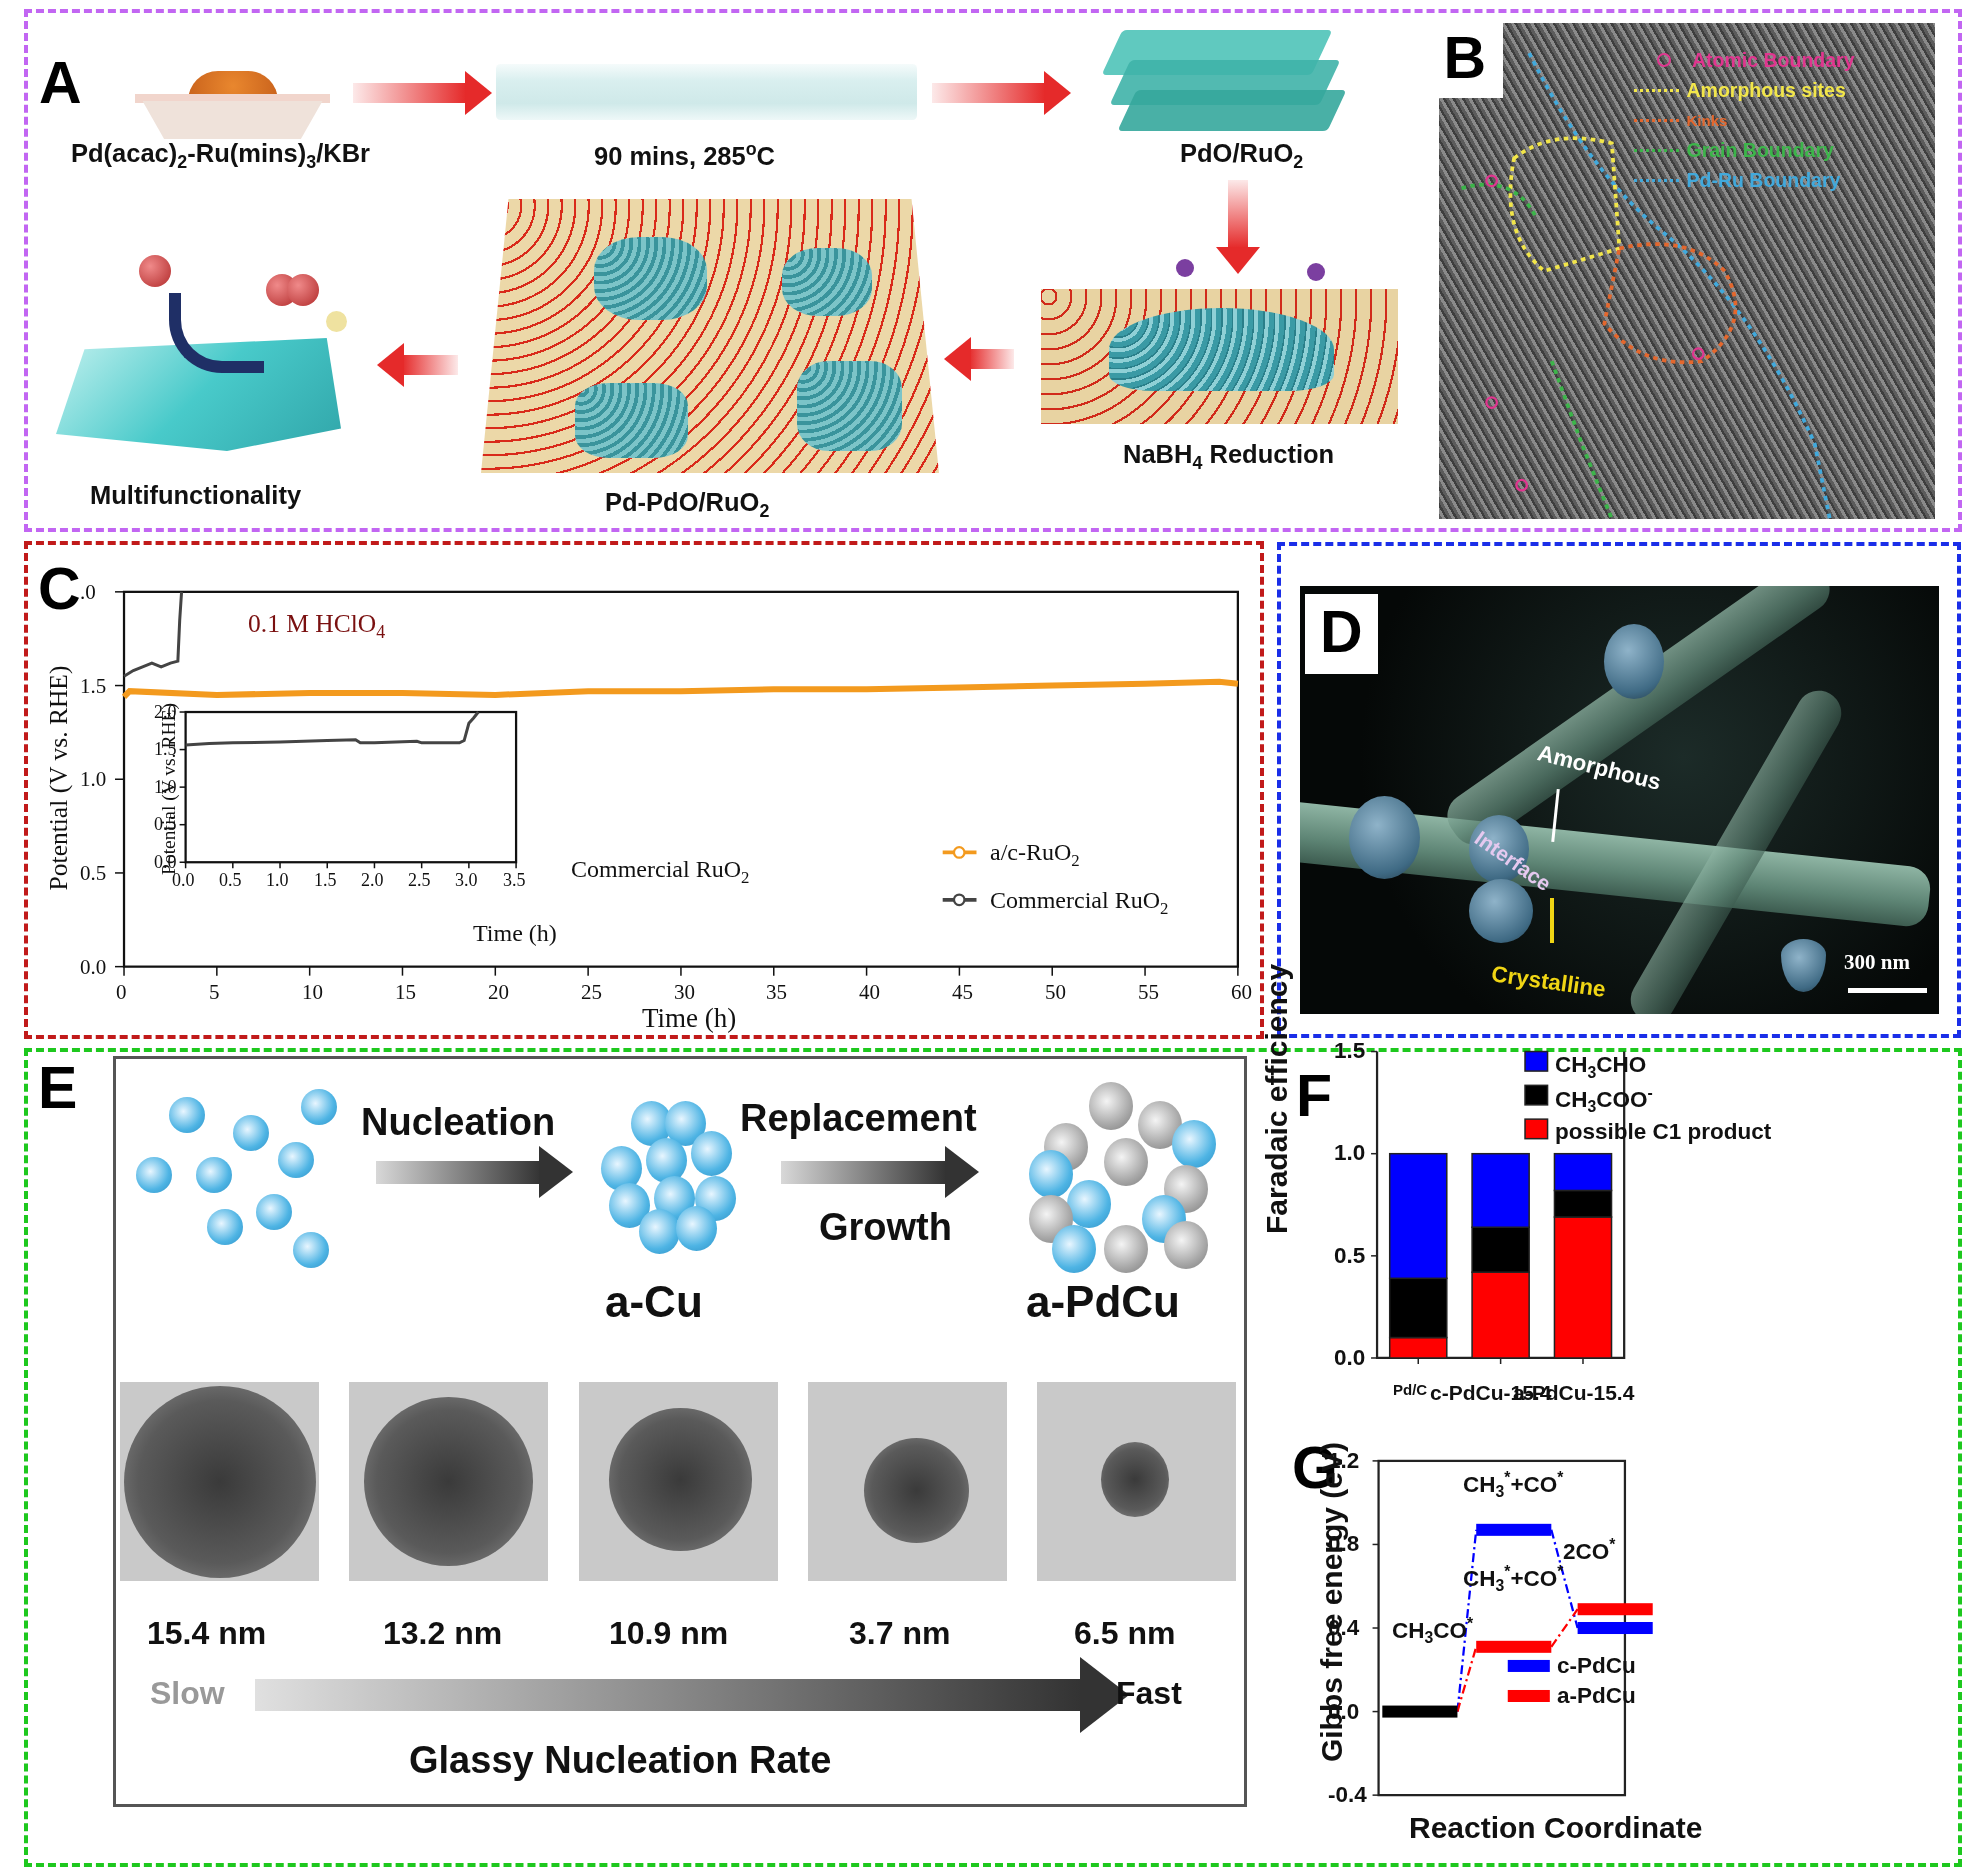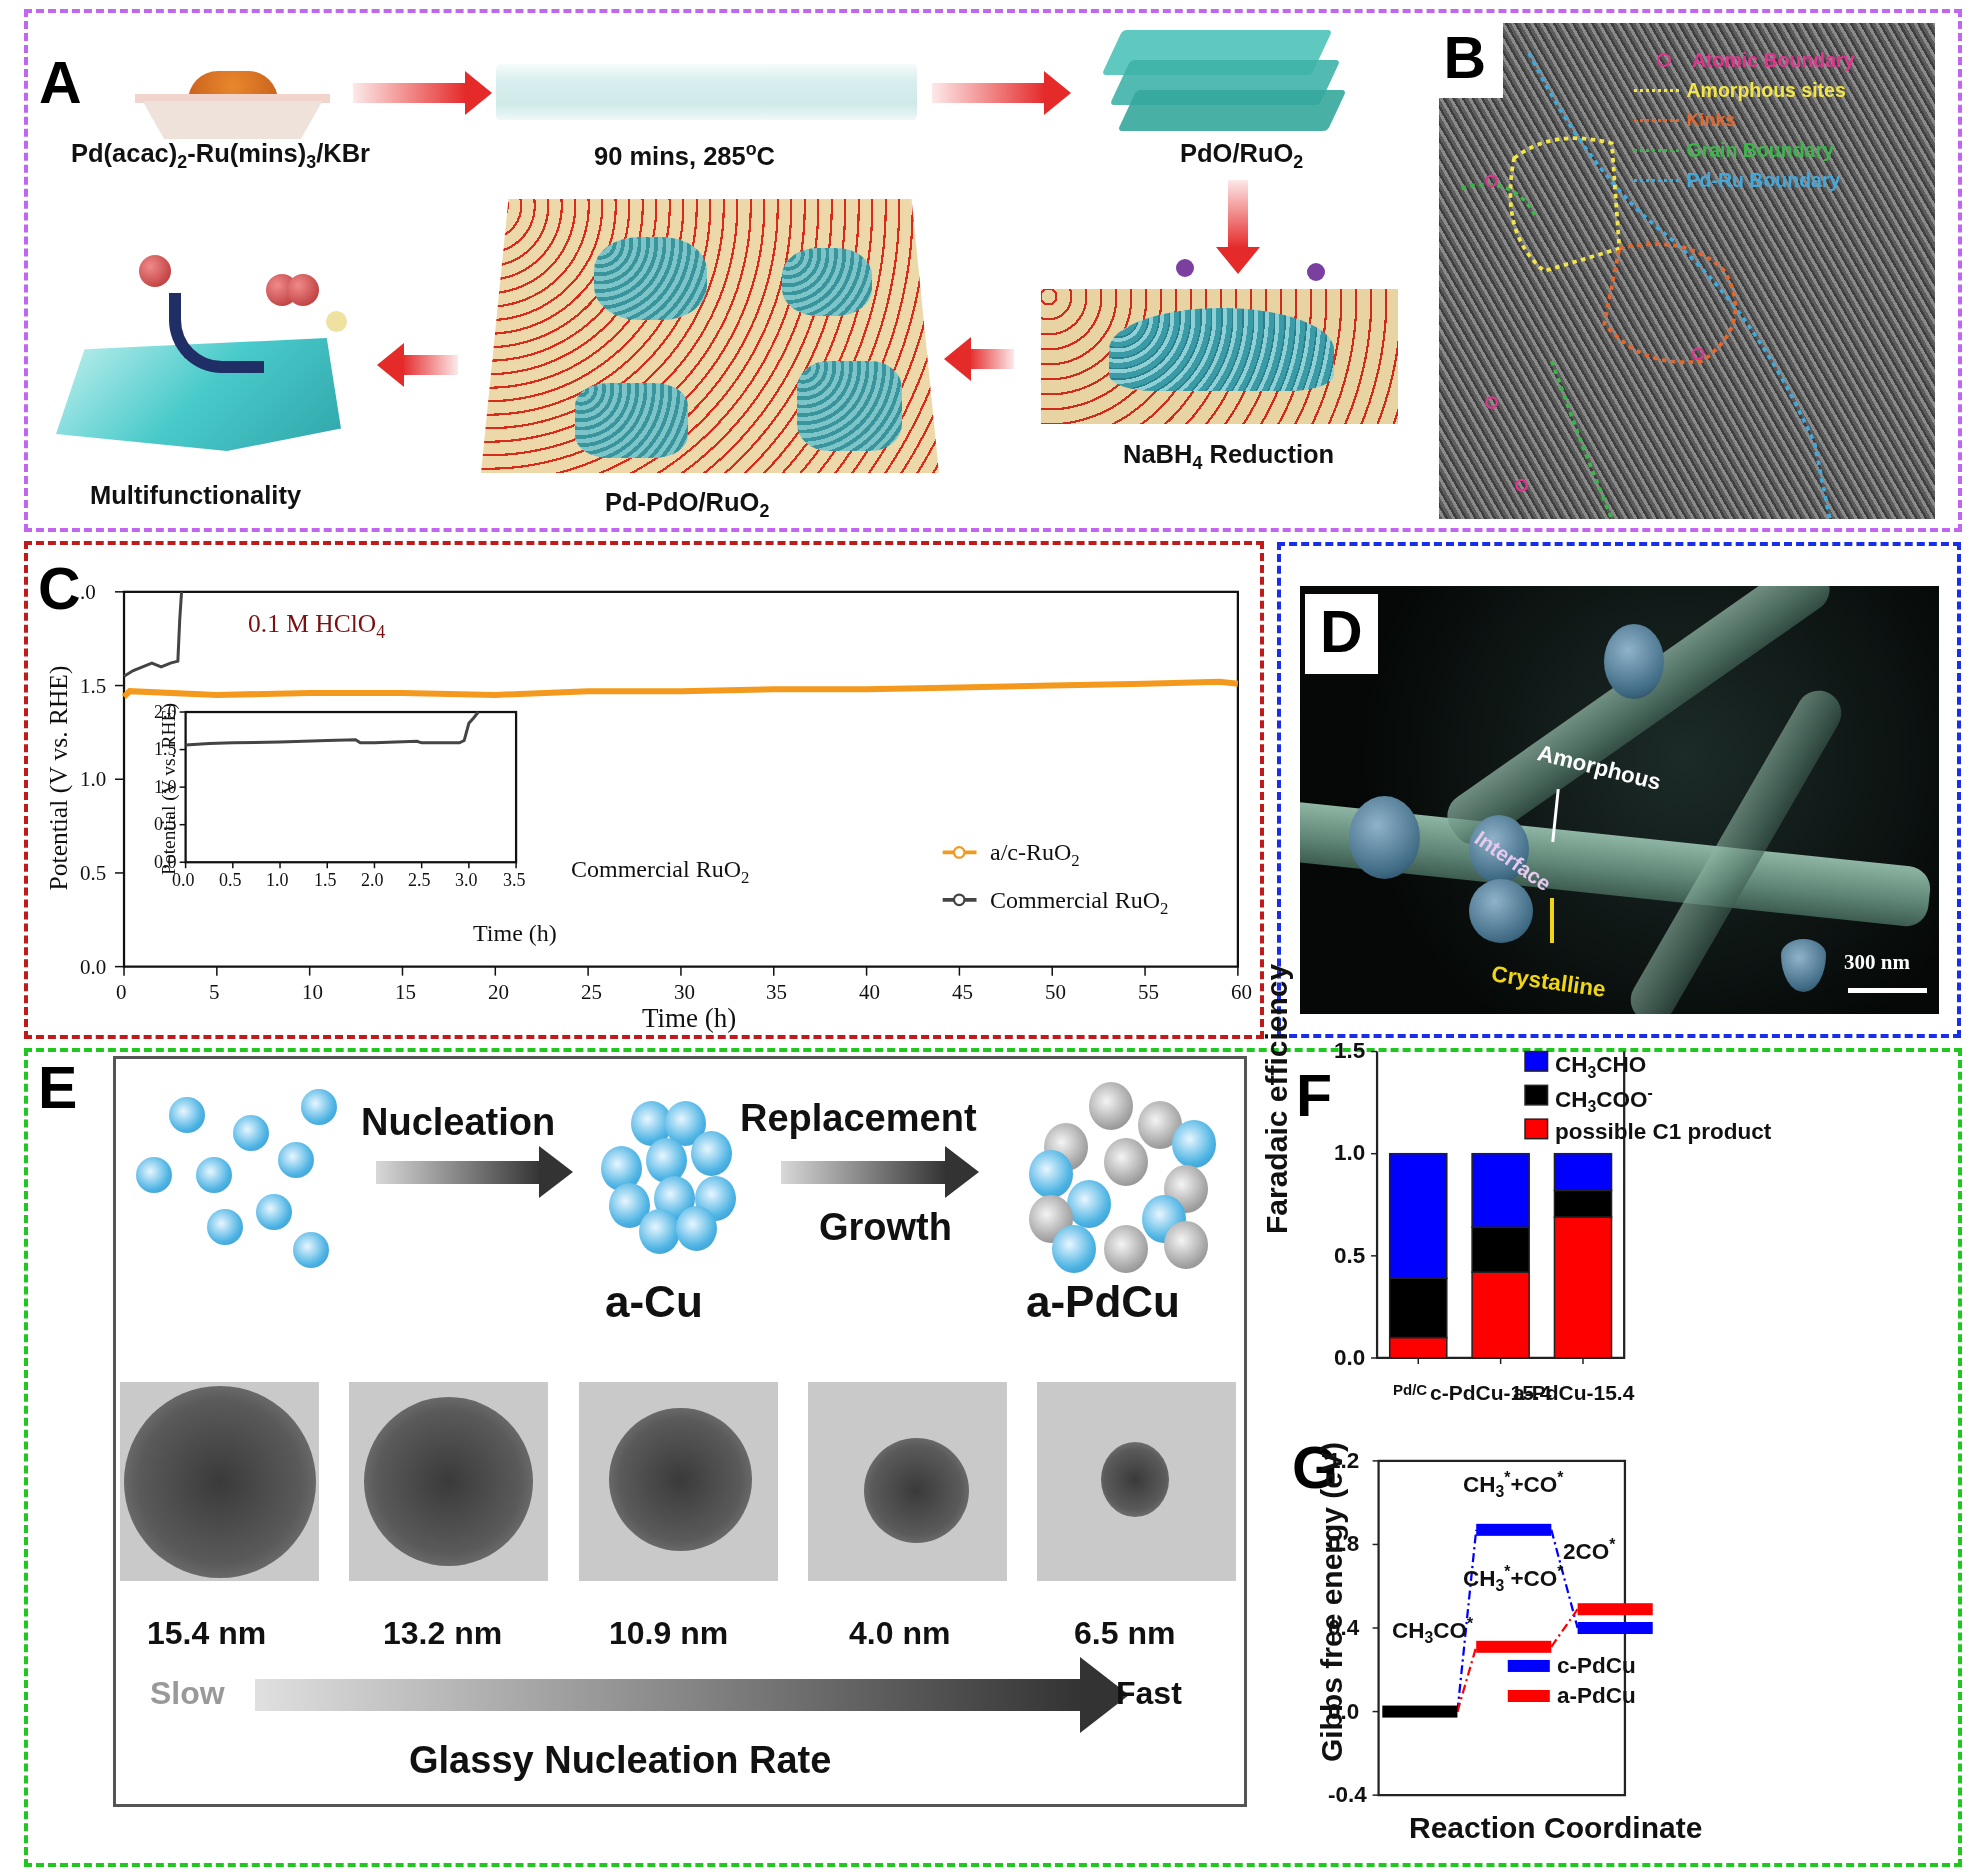--- a/index.html
+++ b/index.html
@@ -113,21 +113,21 @@
   <div style="display:flex;align-items:center;height:30px;">
     <span style="width:10.5px;height:10.5px;border:2.3px solid #e0358f;border-radius:50%;margin:0 21px 0 22.5px;"></span>
     <span style="color:#e0358f;font-size:19.5px;font-weight:bold;">Atomic Boundary</span>
   </div>
   <div style="display:flex;align-items:center;height:30px;">
     <span style="width:45px;border-top:3.8px dotted #f2e64a;margin-right:7.5px;"></span>
     <span style="color:#f2e64a;font-size:19.5px;font-weight:bold;">Amorphous sites</span>
   </div>
   <div style="display:flex;align-items:center;height:30px;">
     <span style="width:45px;border-top:3.8px dotted #e4672d;margin-right:7.5px;"></span>
-    <span style="color:#e4672d;font-size:18px;font-weight:bold;">Kinks</span>
+    <span style="color:#e4672d;font-size:15px;font-weight:bold;">Kinks</span>
   </div>
   <div style="display:flex;align-items:center;height:30px;">
     <span style="width:45px;border-top:3.8px dotted #3cb54a;margin-right:7.5px;"></span>
     <span style="color:#3cb54a;font-size:19.5px;font-weight:bold;">Grain Boundary</span>
   </div>
   <div style="display:flex;align-items:center;height:30px;">
     <span style="width:45px;border-top:3.8px dotted #41a9dc;margin-right:7.5px;"></span>
     <span style="color:#41a9dc;font-size:19.5px;font-weight:bold;">Pd-Ru Boundary</span>
   </div>
 </div>
@@ -334,21 +334,21 @@
 <div class="np" style="left:808px;top:1382px;width:199px;height:199px;">
     <div class="core" style="left:56px;top:56px;width:105px;height:105px;"></div>
   </div>
 <div class="np" style="left:1037px;top:1382px;width:199px;height:199px;">
     <div class="core" style="left:64px;top:60px;width:68px;height:75px;"></div>
   </div>
 
 <div class="lbl" style="left:147px;top:1615px;font-size:32px;">15.4 nm</div>
 <div class="lbl" style="left:383px;top:1615px;font-size:32px;">13.2 nm</div>
 <div class="lbl" style="left:609px;top:1615px;font-size:32px;">10.9 nm</div>
-<div class="lbl" style="left:849px;top:1615px;font-size:32px;">4.0 nm</div>
+<div class="lbl" style="left:849px;top:1615px;font-size:32px;">3.7 nm</div>
 <div class="lbl" style="left:1074px;top:1615px;font-size:32px;">6.5 nm</div>
 
 <div class="lbl" style="left:150px;top:1675px;font-size:32px;color:#999;">Slow</div>
 <div style="position:absolute;left:255px;top:1679px;width:826px;height:32px;background:linear-gradient(90deg,#e0e0e0,#333);"></div>
 <div style="position:absolute;left:1080px;top:1657px;width:0;height:0;border-left:49px solid #333;border-top:38px solid transparent;border-bottom:38px solid transparent;"></div>
 <div class="lbl" style="left:1116px;top:1675px;font-size:32px;">Fast</div>
 <div class="lbl" style="left:409px;top:1739px;font-size:38px;">Glassy Nucleation Rate</div>
 
 <div class="panel-letter" style="left:1296px;top:1067px;">F</div>
 <div class="sans-tick" style="left:1277px;top:1217px;font-size:30px;transform:rotate(-90deg);transform-origin:center;width:0;">Faradaic efficiency</div>

